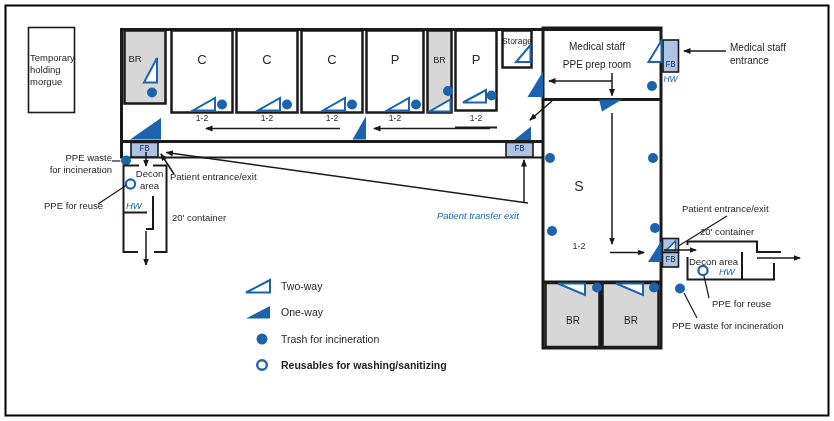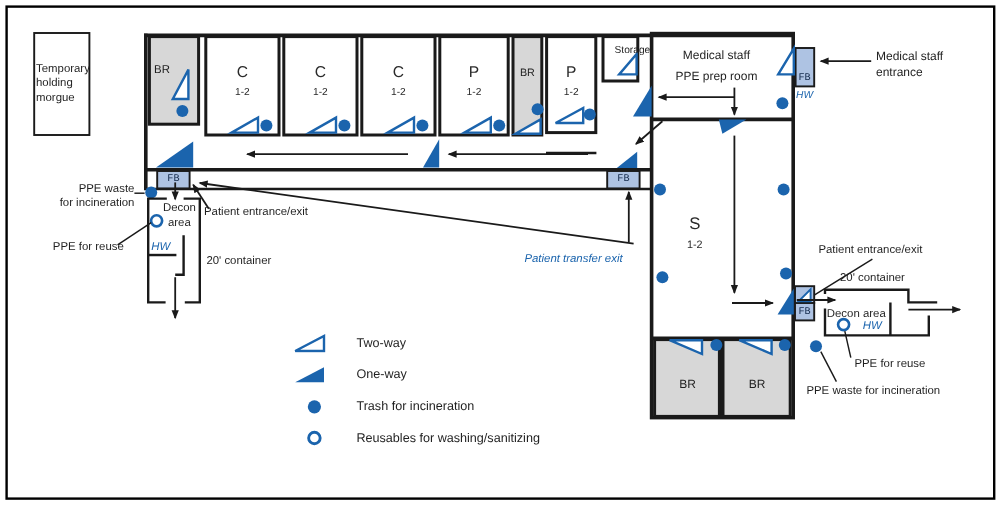--- a/index.html
+++ b/index.html
@@ -10,22 +10,22 @@
   .stage svg.plan{position:absolute;left:0;top:0;}
   .lbl{
     position:absolute;color:#1f1f1f;line-height:1.28;
     white-space:pre-line;font-size:9.5px;
   }
   .lbl.center{text-align:center;}
   .lbl.right{text-align:right;}
   .lbl.blue{color:#1b64ad;font-style:italic;}
   .lbl.navy{color:#13294b;font-family:Liberation Mono, monospace;}
   .room-letter{font-size:13px;color:#2a2a2a;}
-  .room-beds{font-size:8.5px;color:#2a2a2a;}
-  .legend-row{position:absolute;display:flex;align-items:center;gap:25px;height:18px;}
+  .room-beds{font-size:8.5px;color:#2a2a2a;margin-top:42px;}
+  .legend-row{position:absolute;display:flex;align-items:center;gap:9px;height:18px;}
   .legend-row .lab{font-size:10.5px;color:#1f1f1f;white-space:nowrap;}
 </style>
 </head>
 <body>
 
 <div class="stage">
 
   <svg class="plan" width="834" height="421" viewBox="0 0 834 421">
     <defs>
       <marker id="ah" markerWidth="8" markerHeight="7" refX="6.5" refY="3" orient="auto" markerUnits="userSpaceOnUse">
@@ -169,21 +169,21 @@
   <div class="lbl center room-beds" style="left:171px;top:71px;width:62px;">1-2</div>
   <div class="lbl center room-letter" style="left:236px;top:52px;width:62px;">C</div>
   <div class="lbl center room-beds" style="left:236px;top:71px;width:62px;">1-2</div>
   <div class="lbl center room-letter" style="left:301px;top:52px;width:62px;">C</div>
   <div class="lbl center room-beds" style="left:301px;top:71px;width:62px;">1-2</div>
   <div class="lbl center room-letter" style="left:366px;top:52px;width:58px;">P</div>
   <div class="lbl center room-beds" style="left:366px;top:71px;width:58px;">1-2</div>
   <div class="lbl center" style="left:427px;top:55px;width:25px;font-size:9px;">BR</div>
   <div class="lbl center room-letter" style="left:455px;top:52px;width:42px;">P</div>
   <div class="lbl center room-beds" style="left:455px;top:71px;width:42px;">1-2</div>
-  <div class="lbl center" style="left:501px;top:36px;width:32px;font-size:8.5px;padding-left:10px;">Storage</div>
+  <div class="lbl center" style="left:501px;top:36px;width:32px;font-size:8.5px;">Storage</div>
 
   <div class="lbl center" style="left:545px;top:41px;width:104px;font-size:10px;">Medical staff</div>
   <div class="lbl center" style="left:545px;top:59px;width:104px;font-size:10px;">PPE prep room</div>
 
   <div class="lbl center room-letter" style="left:549px;top:178px;width:60px;font-size:14px;">S</div>
   <div class="lbl center room-beds" style="left:549px;top:199px;width:60px;font-size:9px;">1-2</div>
 
   <div class="lbl center" style="left:558px;top:315px;width:30px;font-size:10px;">BR</div>
   <div class="lbl center" style="left:616px;top:315px;width:30px;font-size:10px;">BR</div>
 
@@ -222,20 +222,20 @@
       <circle cx="24" cy="8" r="5.5" fill="#1b64ad"></circle>
     </svg>
     <span class="lab">Trash for incineration</span>
   </div>
   <div class="legend-row" style="left:238px;top:303px;">
     <svg width="34" height="16">
       <polygon points="8,14.5 32,14.5 32,2" fill="#1b64ad"></polygon>
     </svg>
     <span class="lab">One-way</span>
   </div>
-  <div class="legend-row" style="left:238px;top:356px;">
+  <div class="legend-row" style="left:238px;top:356px;font-weight:bold;">
     <svg width="34" height="16">
       <circle cx="24" cy="8" r="4.8" fill="#fff" stroke="#1b64ad" stroke-width="2.4"></circle>
     </svg>
     <span class="lab">Reusables for washing/sanitizing</span>
   </div>
 
 </div>
 
 </body></html>

